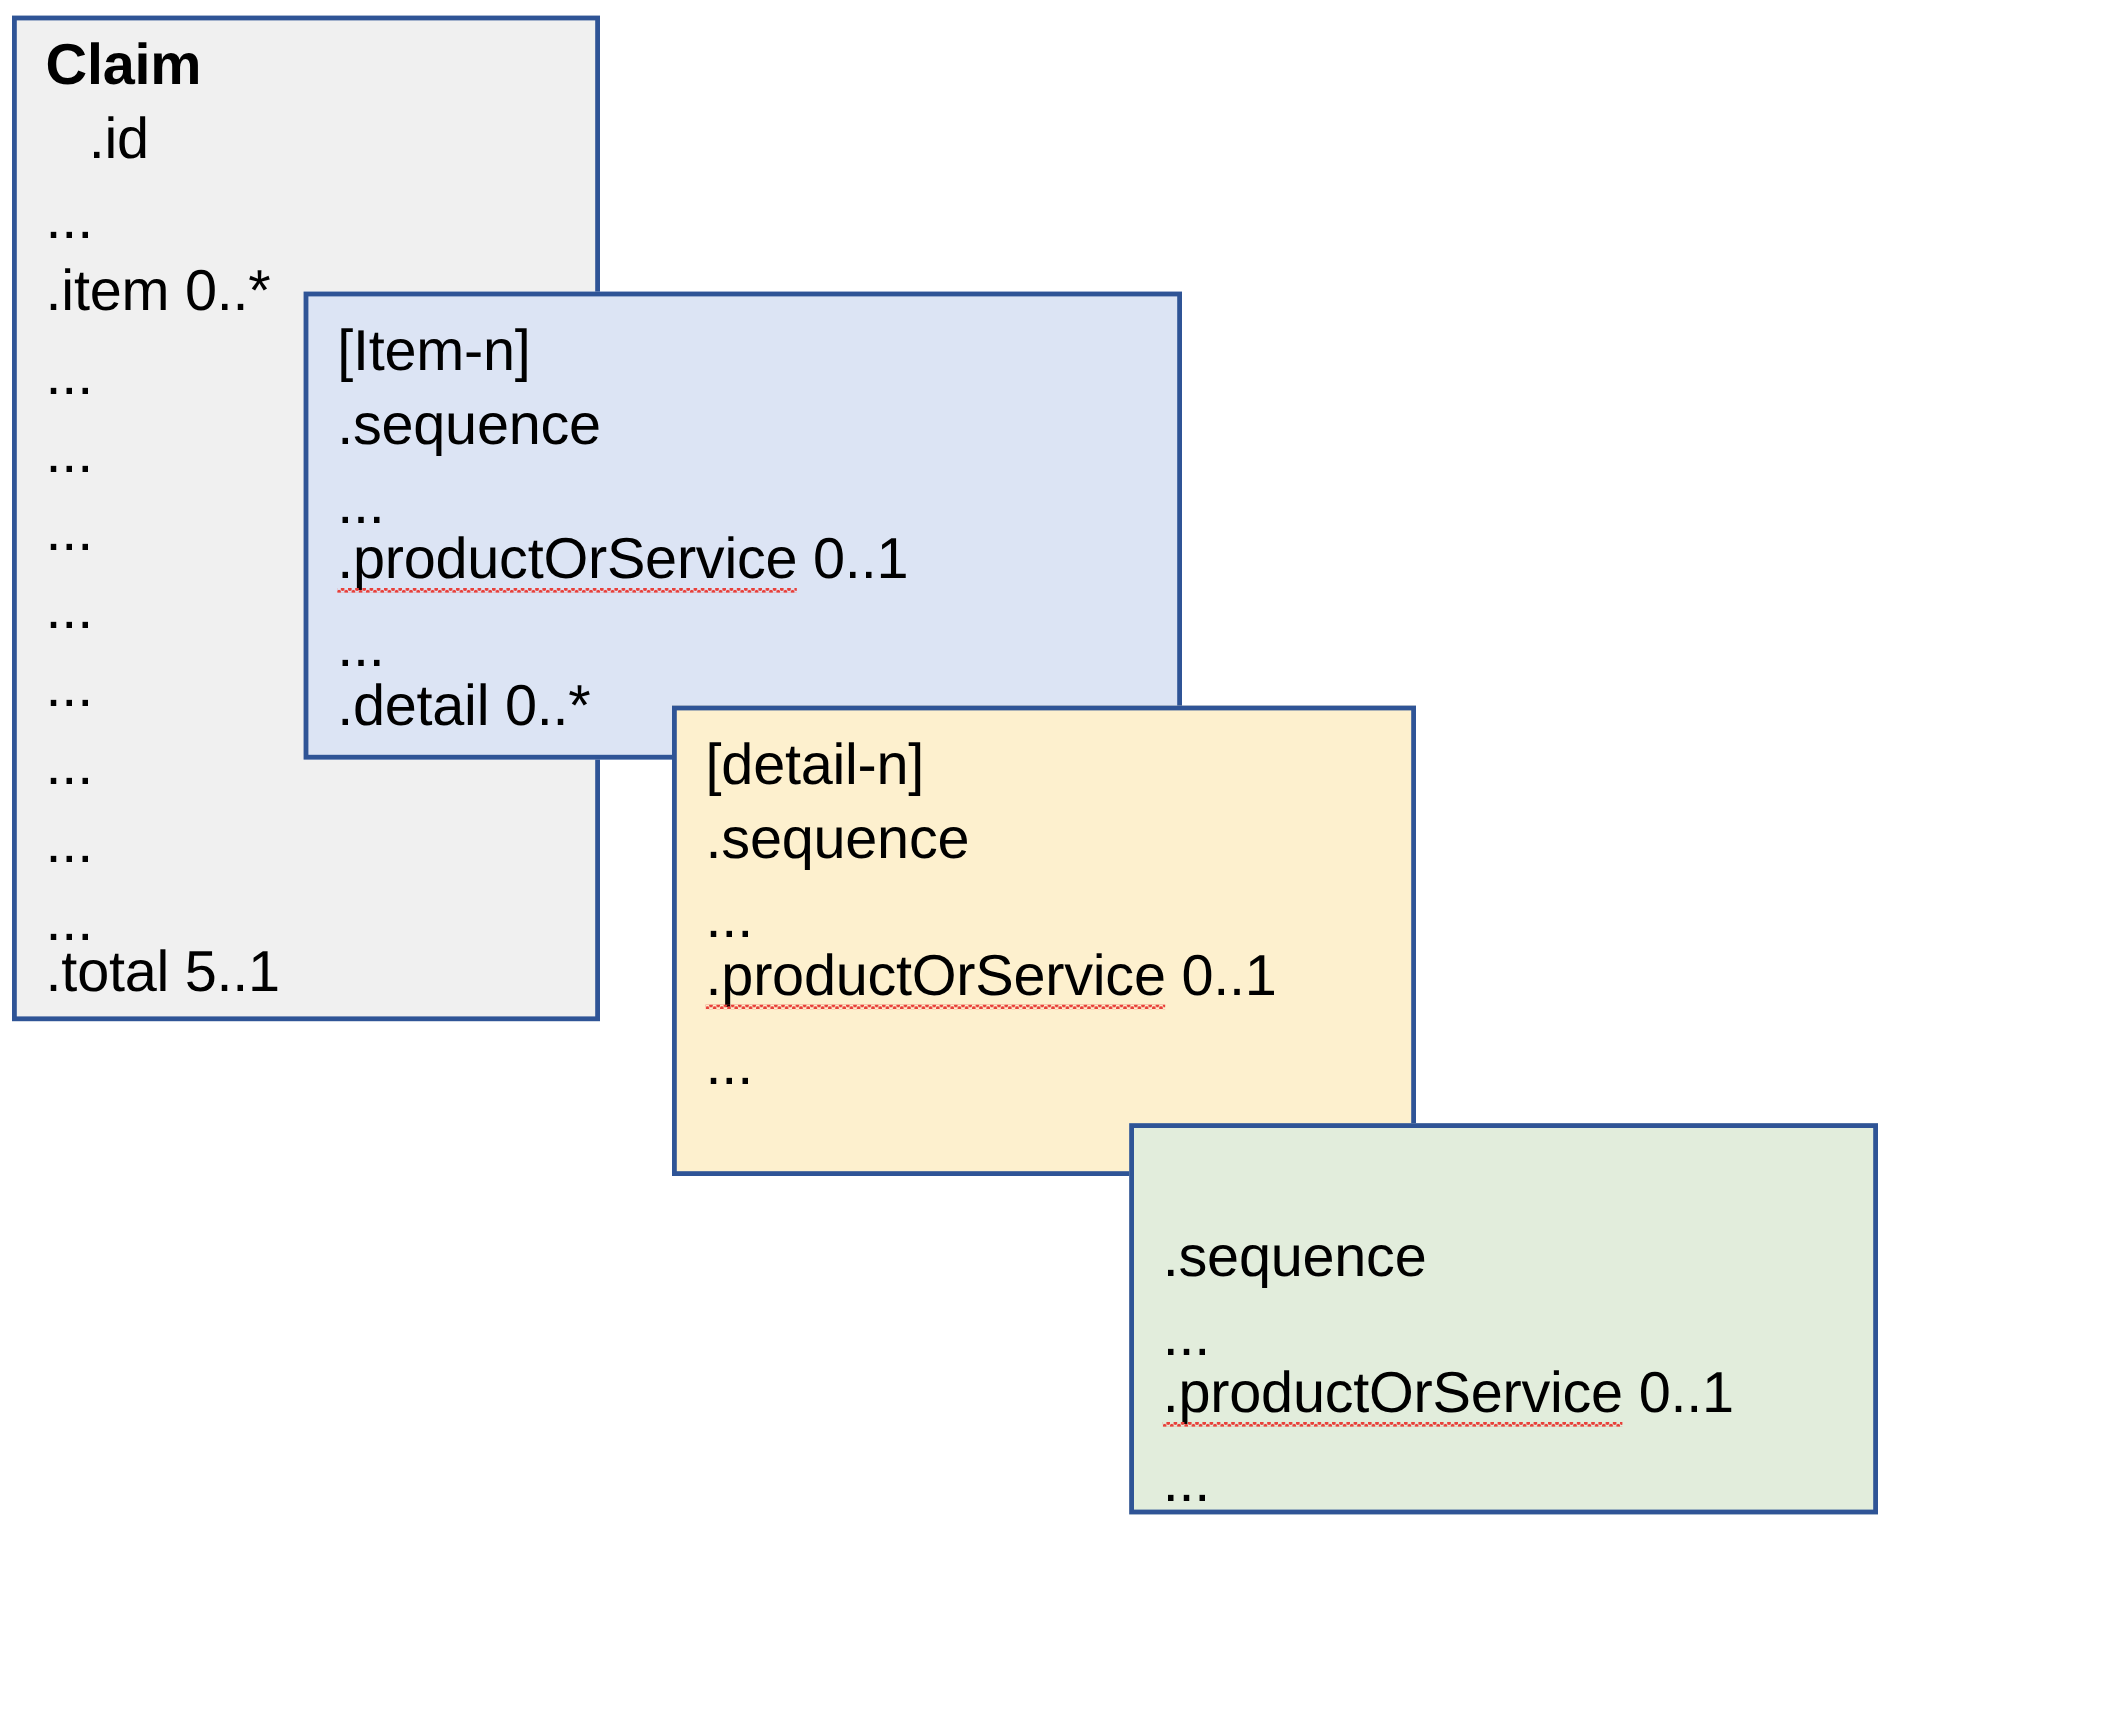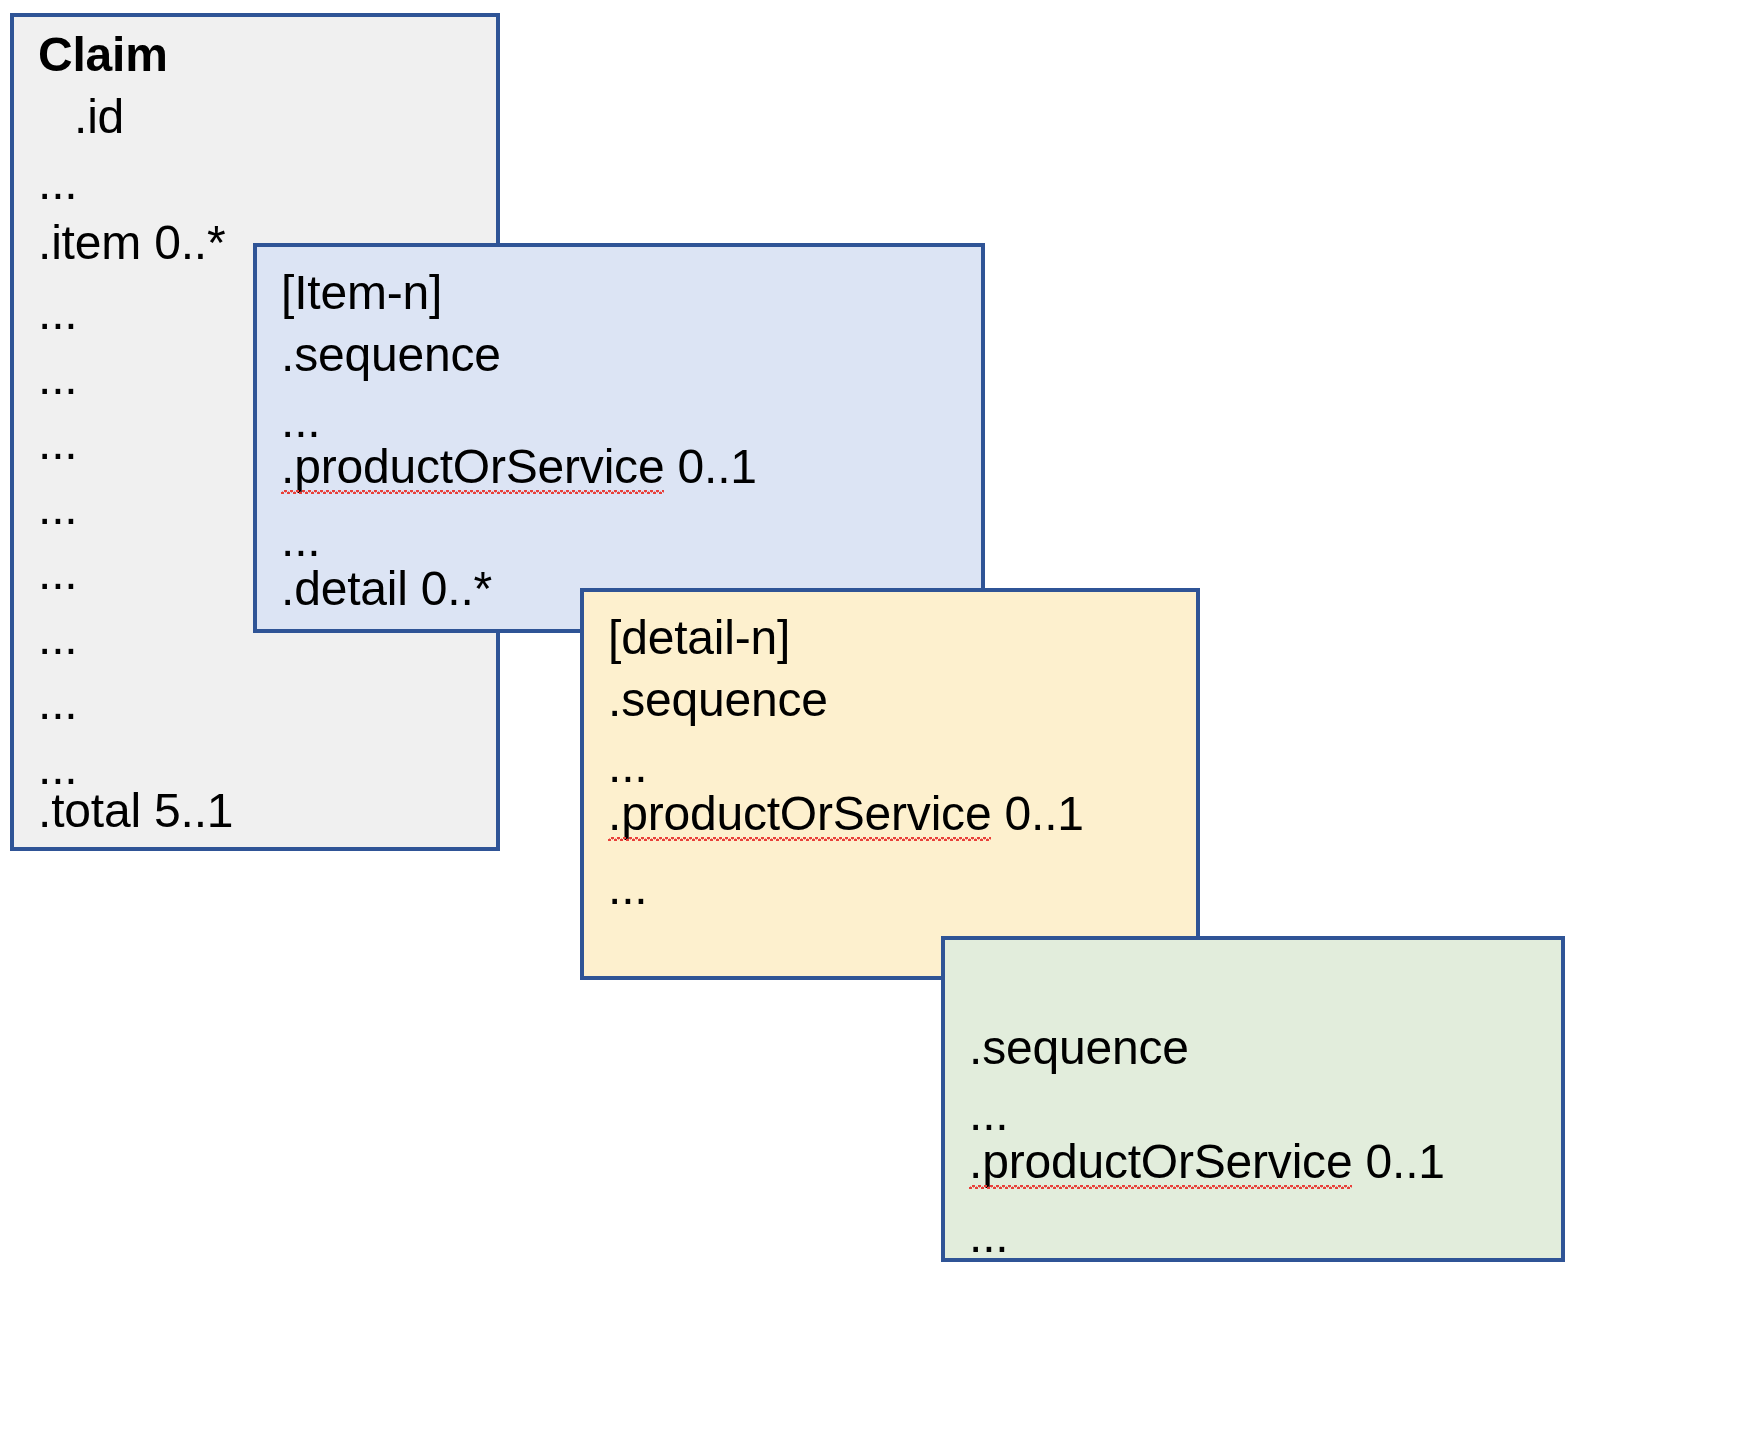--- a/index.html
+++ b/index.html
@@ -72,21 +72,21 @@
     left: 10px;  top: 13px;  width: 490px;  height: 838px;
     background: #F0F0F0;
     z-index: 1;
   }
   #card-item {
     left: 253px; top: 243px; width: 732px;  height: 390px;
     background: #DCE4F4;
     z-index: 2;
   }
   #card-detail {
-    left: 580px; top: 588px; width: 620px;  height: 392px;
+    left: 560px; top: 588px; width: 620px;  height: 392px;
     background: #FDF0CE;
     z-index: 3;
   }
   #card-subdetail {
     left: 941px; top: 936px; width: 624px;  height: 326px;
     background: #E2EDDC;
     z-index: 4;
   }
 </style>
 </head>

